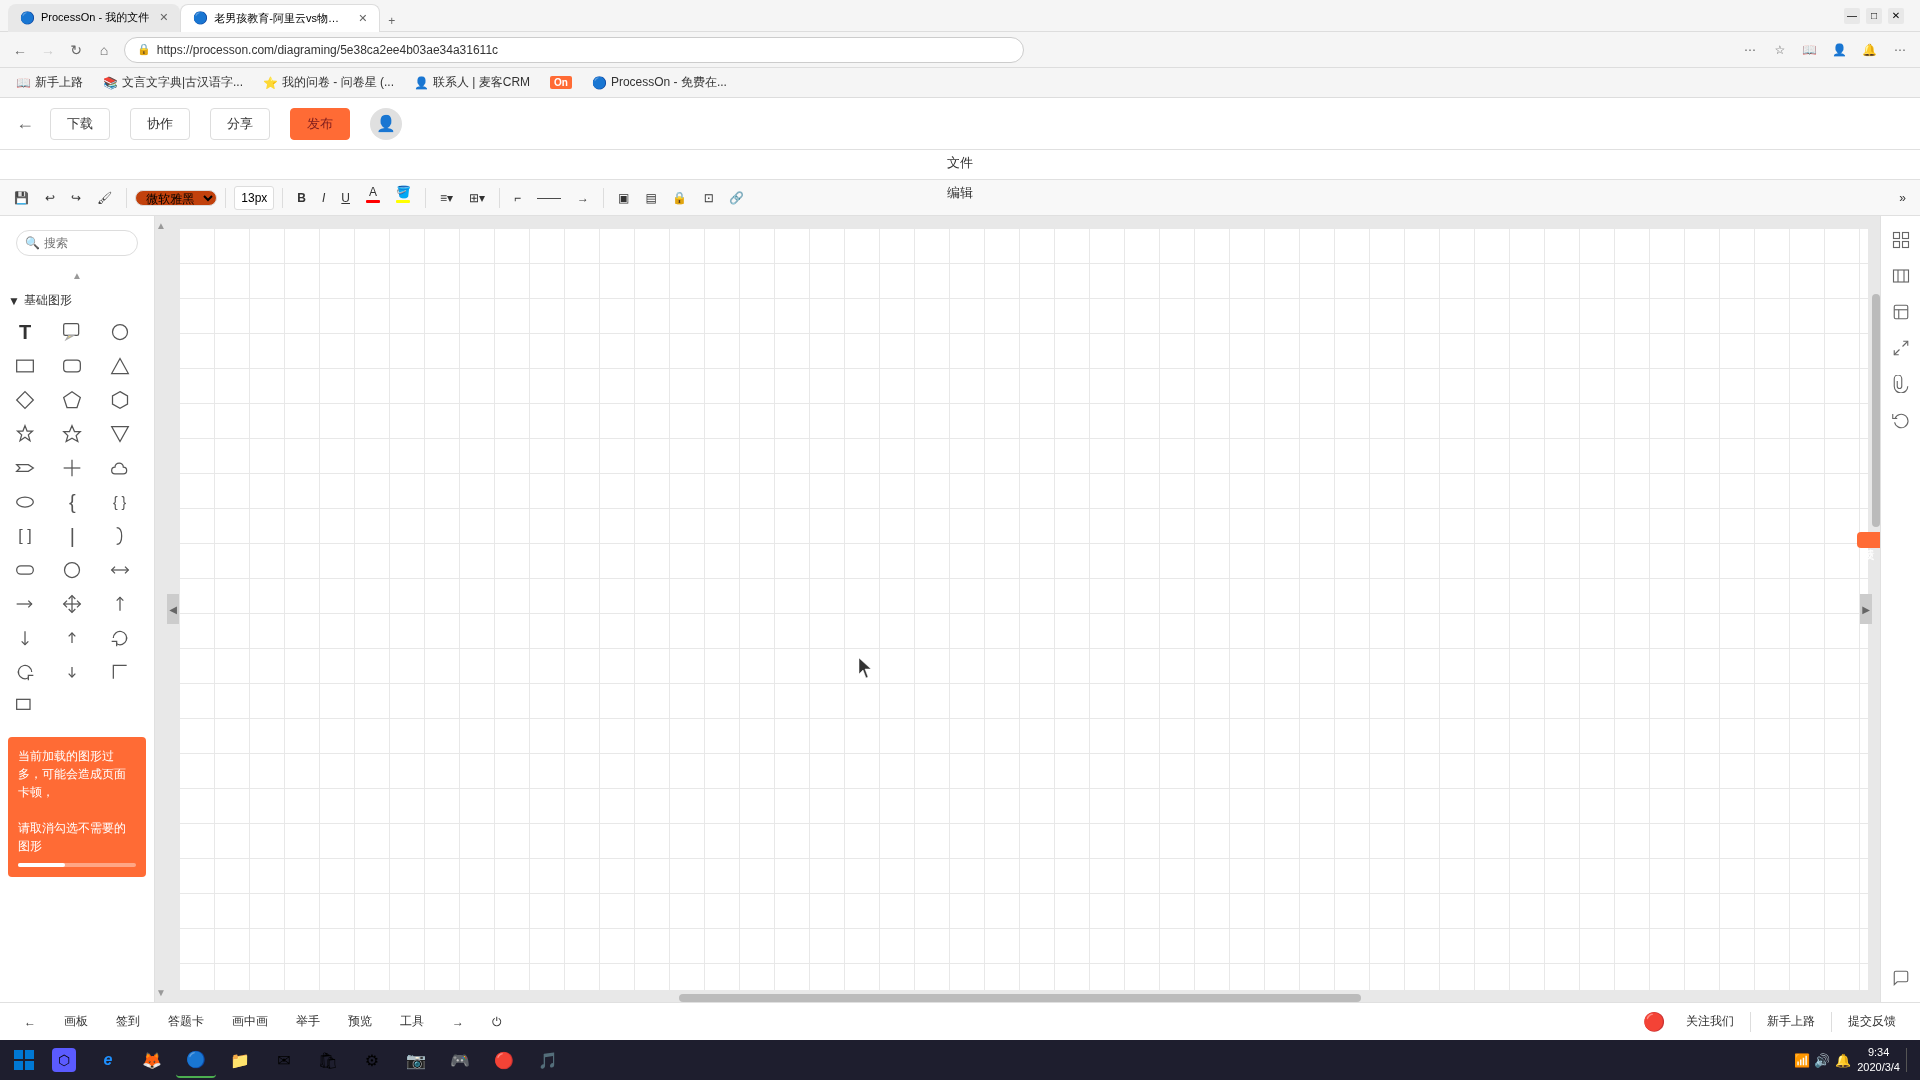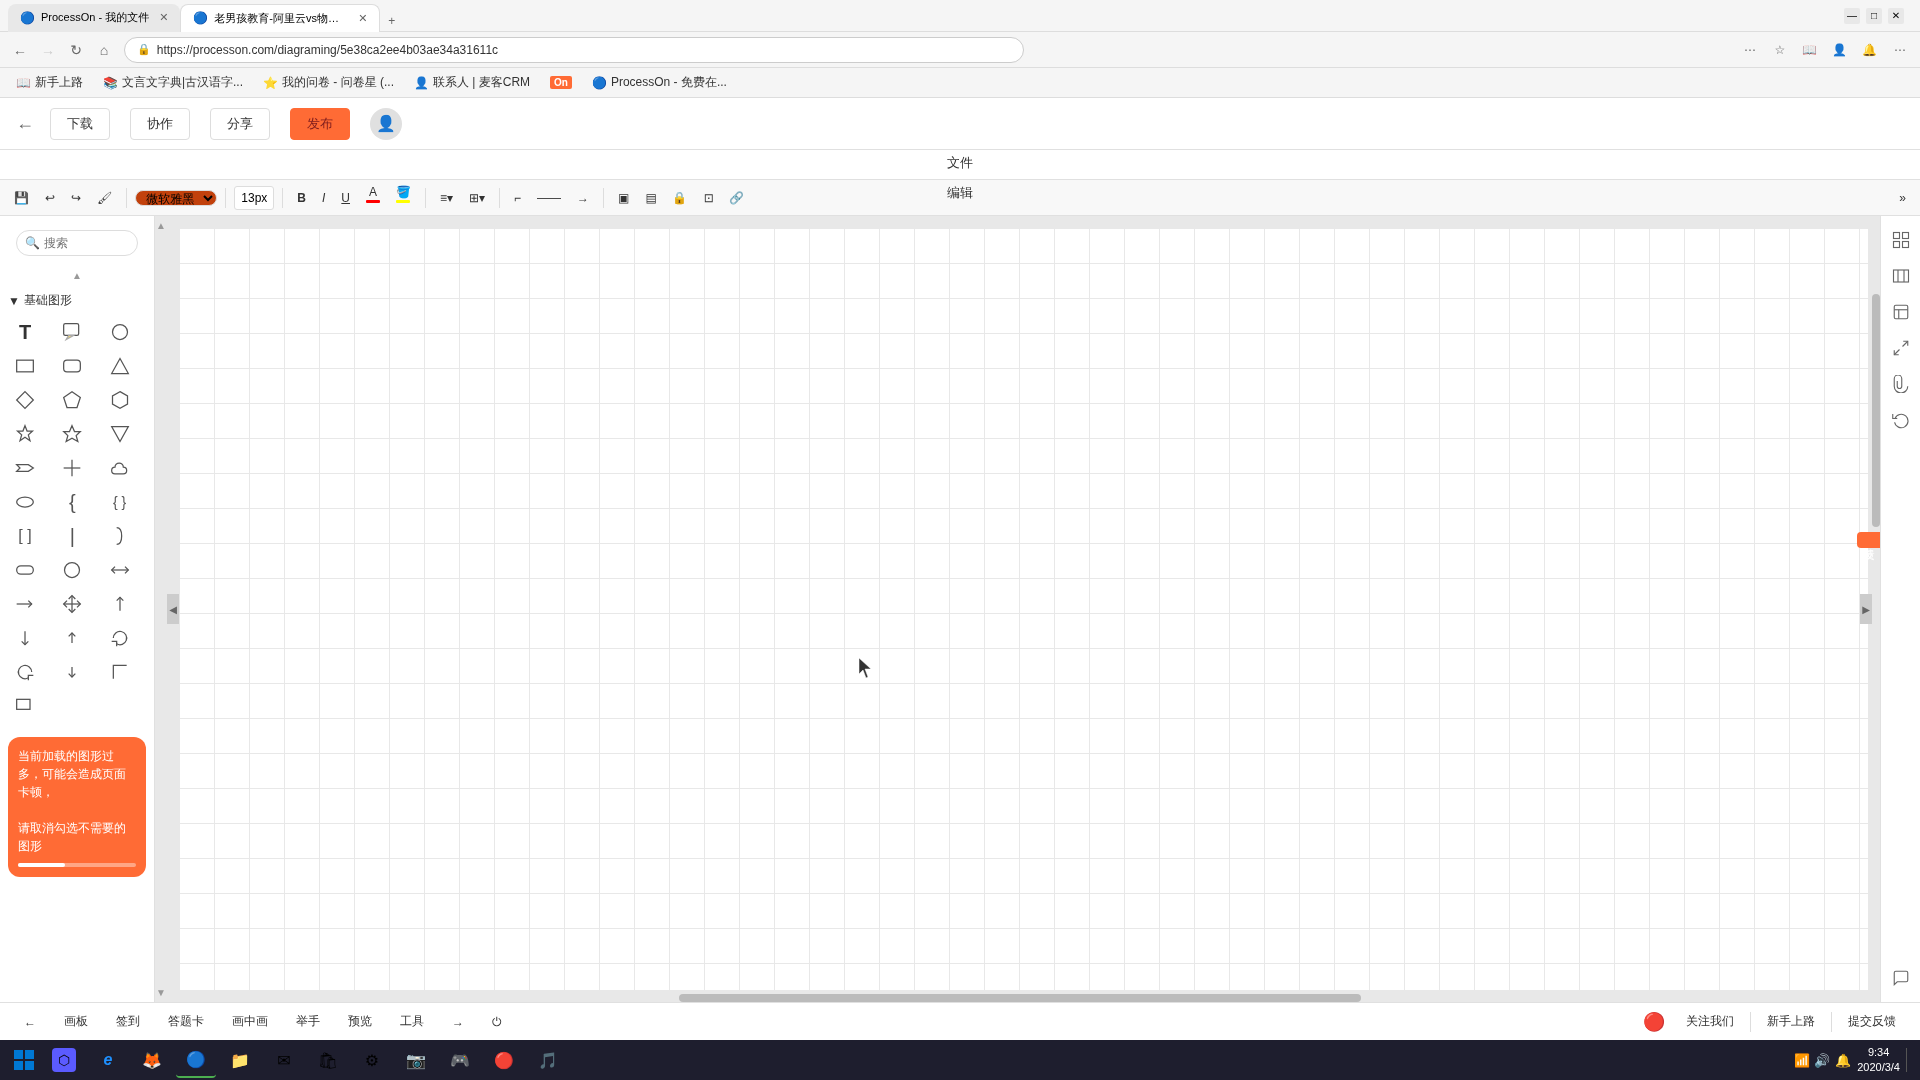--- a/index.html
+++ b/index.html
@@ -245,21 +245,21 @@
       font-size: 18px;
       color: #555;
     }
     .shape-item svg { width: 20px; height: 20px; }
 
     
     .warning-box {
       margin: 8px;
       padding: 10px;
       background: #ff6b35;
-      border-radius: 12px;
+      border-radius: 4px;
       color: #fff;
       font-size: 12px;
       line-height: 1.5;
     }
     .warning-progress {
       height: 4px;
       background: rgba(255,255,255,0.4);
       border-radius: 2px;
       margin-top: 8px;
     }

